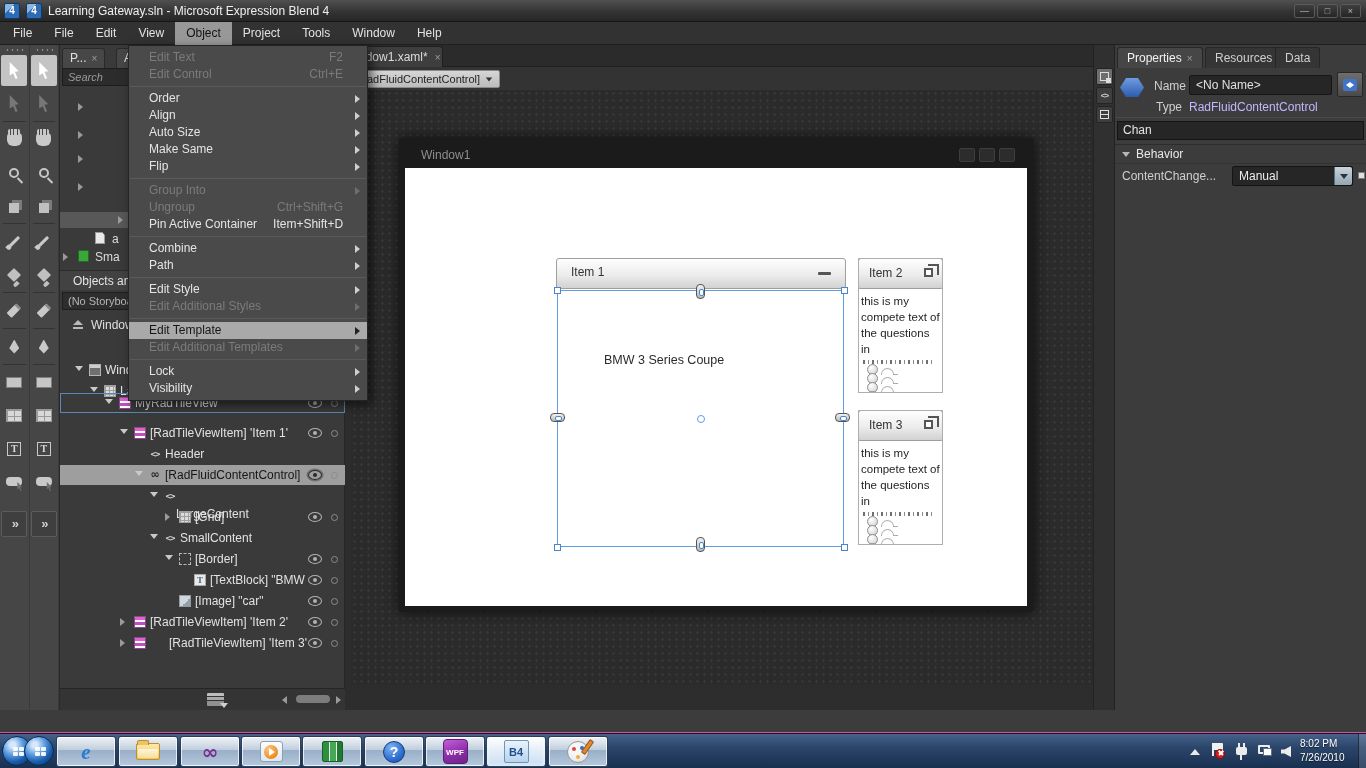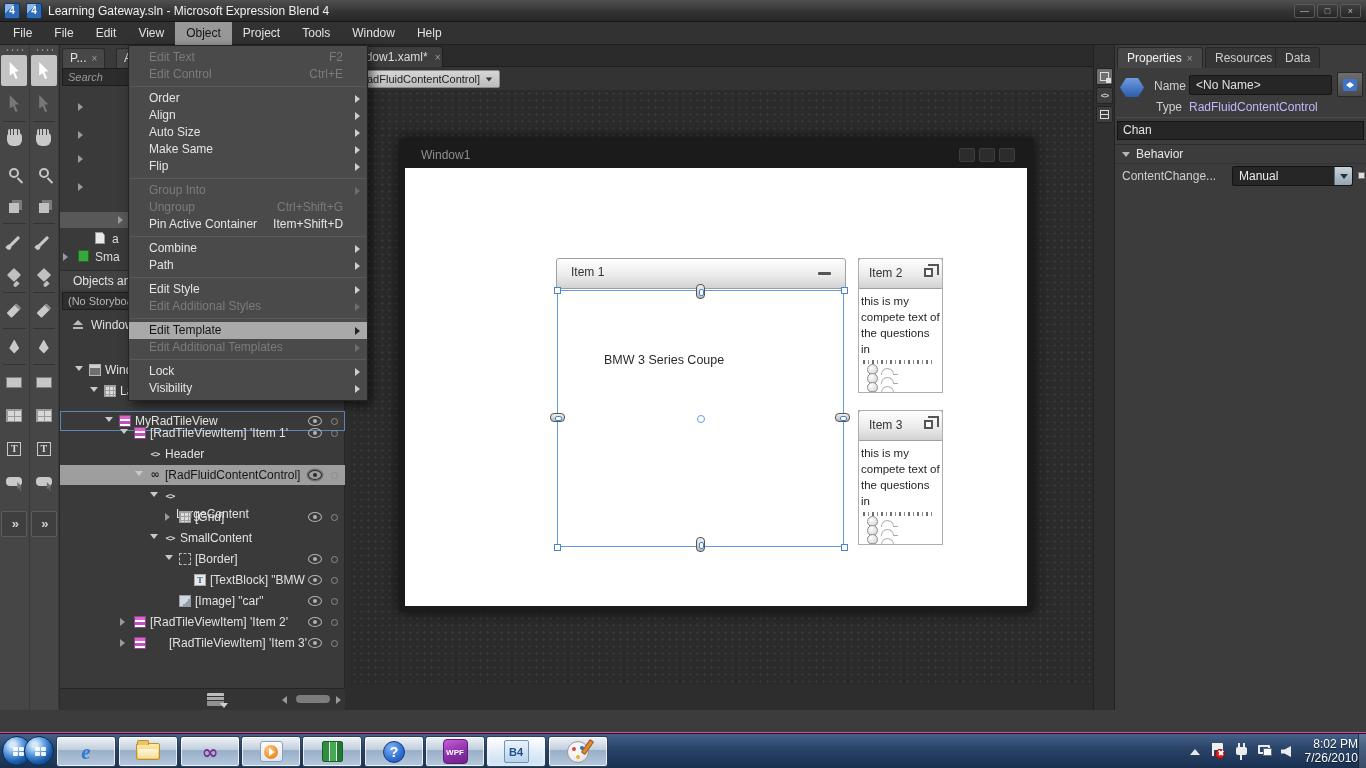--- a/index.html
+++ b/index.html
@@ -222,21 +222,21 @@
   .tray-flag::after{content:"";position:absolute;left:3px;top:6px;width:8px;height:8px;border-radius:50%;background:#d41c1c;border:1px solid #8e0e0e}
   .fbx1,.fbx2{position:absolute;left:6px;top:9px;width:6px;height:1.5px;background:#fff;z-index:2}
   .fbx1{transform:rotate(45deg)}.fbx2{transform:rotate(-45deg)}
   .tray-plug{position:absolute;width:11px;height:8px;background:#ececec;border-radius:2px}
   .tray-plug::before{content:"";position:absolute;left:2px;top:-4px;width:2px;height:4px;background:#ececec;box-shadow:5px 0 0 #ececec}
   .tray-plug::after{content:"";position:absolute;left:4px;bottom:-5px;width:2px;height:5px;background:#ececec}
   .tray-net{position:absolute;width:12px;height:9px;border:2px solid #ececec;border-radius:1px}
   .tray-net::after{content:"";position:absolute;right:-4px;bottom:-4px;width:7px;height:6px;background:#fff;border:1px solid #5a7090}
   .tray-vol{position:absolute;width:10px;height:11px;background:#ececec;clip-path:polygon(0 32%,35% 32%,100% 0,100% 100%,35% 68%,0 68%)}
   .tray-vol::after{content:"";position:absolute;right:-5px;top:0;width:9px;height:11px;border:2px solid #ececec;border-left:none;border-top:none;border-bottom:none;border-radius:0 50% 50% 0}
-  .clock{position:absolute;left:1300px;top:3px;width:58px;color:#fff;font-size:12px;line-height:14px;text-align:right;text-shadow:0 1px 1px rgba(0,0,0,.6)}
+  .clock{position:absolute;left:1300px;top:3px;width:58px;color:#fff;font-size:10px;line-height:14px;text-align:left;text-shadow:0 1px 1px rgba(0,0,0,.6)}
   .showdesk{position:absolute;left:1358px;top:0;width:8px;height:35px;background:rgba(255,255,255,.14);border-left:1px solid rgba(0,0,0,.55)}
 </style>
 </head>
 <body>
 
 <div class="screen">
 
   <div class="titlebar">
     <span class="ticon16" style="left:4px">4</span>
     <span class="ticon16" style="left:26px">4</span>
@@ -390,21 +390,21 @@
           <span class="ic ic-window" style="left: 29px;"></span>
           <span class="tlabel" style="left: 45px;">Window</span>
         </div>
         <div class="trow" style="top: 336px;">
           <span class="tri-d texp" style="left: 30px;"></span>
           <span class="ic ic-grid" style="left: 44px;"></span>
           <span class="tlabel" style="left: 60px;">LayoutRoot</span>
           <span class="eye"></span>
           <span class="oring"></span>
         </div>
-        <div class="trow outl" style="top: 366px;">
+        <div class="trow outl" style="top: 348px;">
           <span class="tri-d texp" style="left: 45px;"></span>
           <span class="ic ic-tile" style="left: 59px;"></span>
           <span class="tlabel" style="left: 75px;">MyRadTileView</span>
           <span class="eye"></span>
           <span class="oring"></span>
         </div>
         <div class="trow" style="top: 378px;">
           <span class="tri-d texp" style="left: 60px;"></span>
           <span class="ic ic-tile" style="left: 74px;"></span>
           <span class="tlabel" style="left: 90px;">[RadTileViewItem] 'Item 1'</span>

